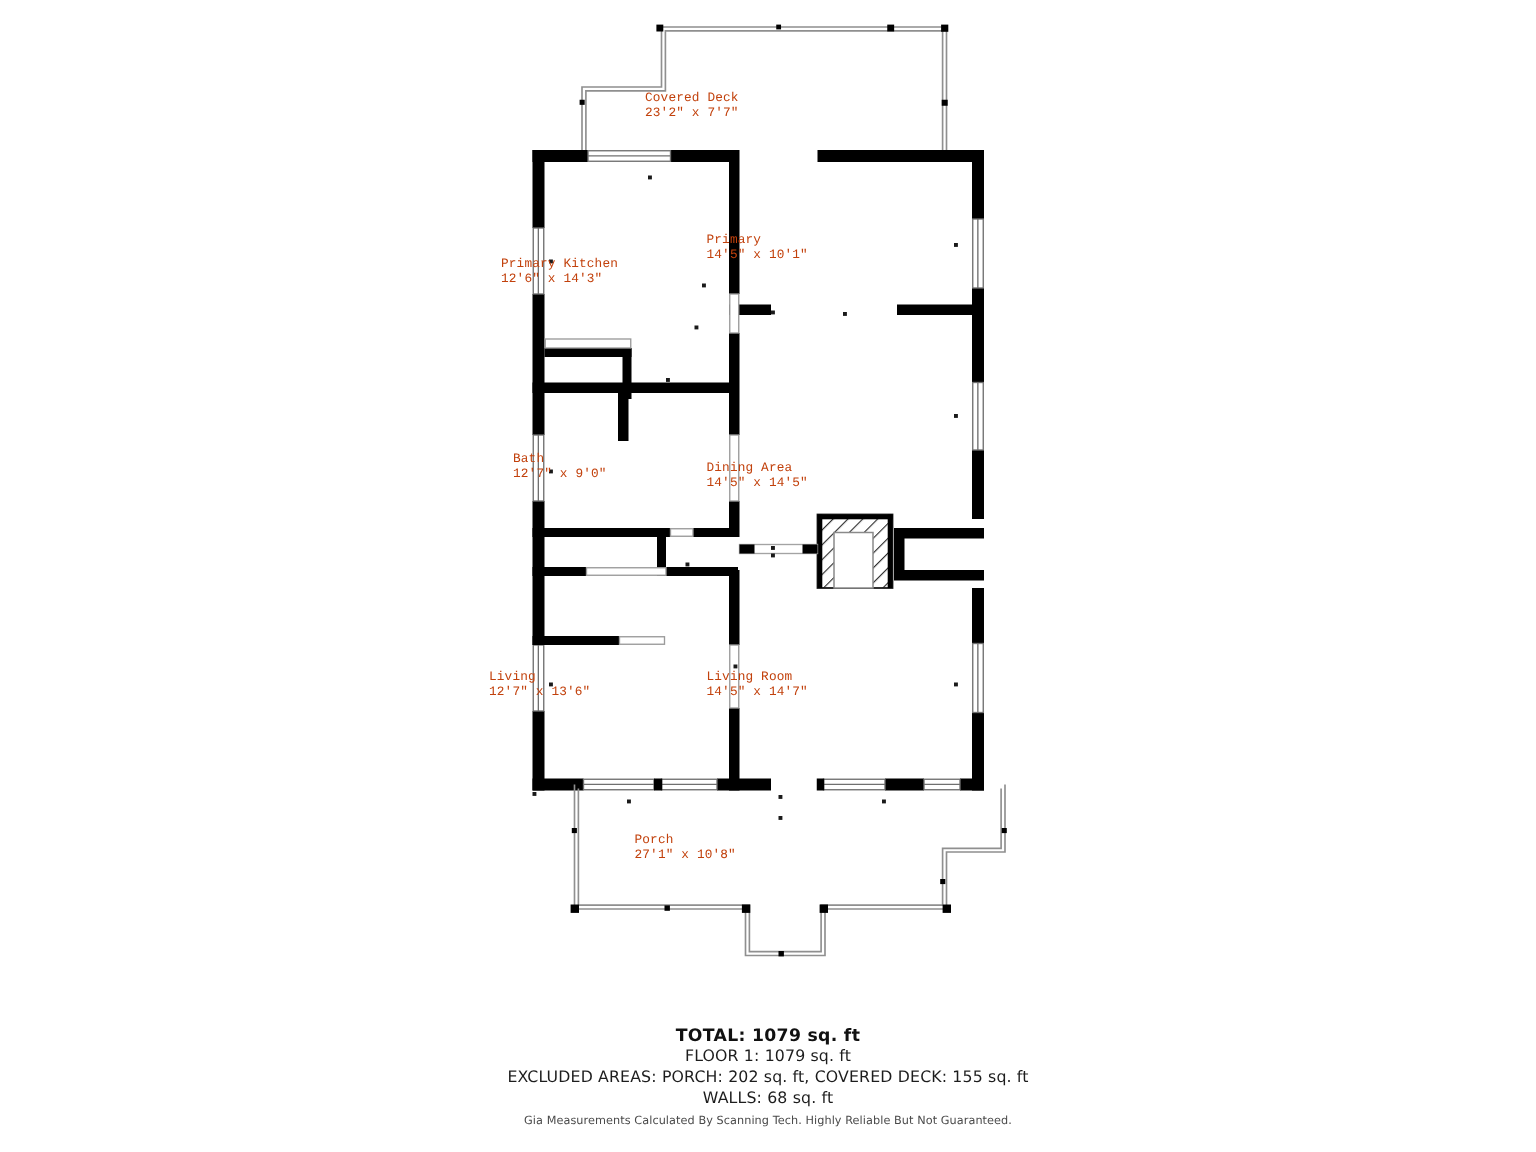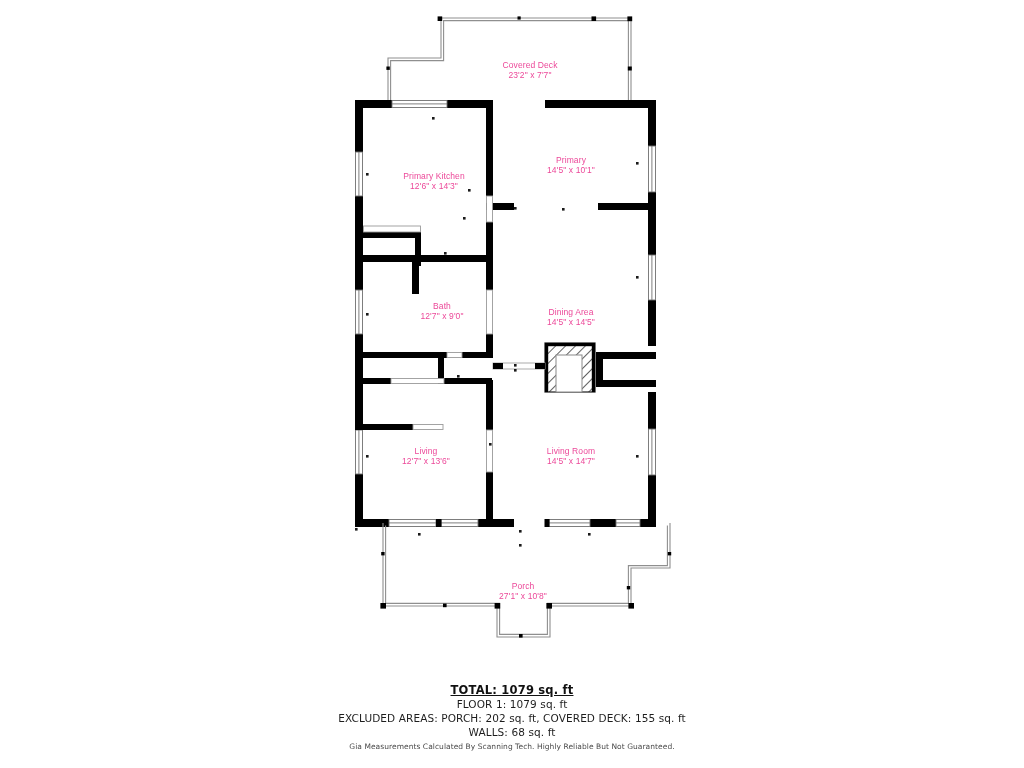--- a/index.html
+++ b/index.html
@@ -4,28 +4,28 @@
 <title>Floor Plan</title>
 <style>
   html,body{margin:0;padding:0;background:#ffffff;}
   body{
     width:1024px;height:768px;position:relative;overflow:hidden;
     font-family:"DejaVu Sans","Liberation Sans",sans-serif;
     color:#1a1a1a;
   }
   #plan{position:absolute;left:0;top:0;width:1024px;height:768px;}
 
-  .label{position:absolute;text-align:center;line-height:1.18;
-         font-family:Liberation Sans, sans-serif;
-         color:#ec4899;white-space:nowrap;pointer-events:none;}
+  .label{position:absolute;text-align:left;line-height:1.18;
+         font-family:Liberation Mono, monospace;
+         color:#c2410c;white-space:nowrap;pointer-events:none;}
   .label .nm{display:block;font-size:8.5px;letter-spacing:.1px;}
   .label .dm{display:block;font-size:8.5px;letter-spacing:.1px;}
 
   .summary{position:absolute;left:0;width:1024px;text-align:center;}
-  .sum-total{font-size:11.5px;font-weight:bold;letter-spacing:.2px;color:#111;text-decoration:underline;}
+  .sum-total{font-size:11.5px;font-weight:bold;letter-spacing:.2px;color:#111;}
   .sum-line{font-size:10.5px;color:#1d1d1d;letter-spacing:.1px;}
   .sum-foot{font-size:7.5px;color:#4a4a4a;letter-spacing:.05px;}
 </style>
 </head>
 <body>
 
 <svg id="plan" viewBox="0 0 1024 768">
 
   <g fill="none" stroke="#8f8f8f" stroke-width="1.1">
     <path d="M388,104 L388,58 L441,58 L441,18 L631,18 L631,104"></path>
@@ -226,21 +226,21 @@
 <div class="label" style="left:326px;top:446px;width:200px;">
   <span class="nm">Living</span>
   <span class="dm">12'7" x 13'6"</span>
 </div>
 
 <div class="label" style="left:471px;top:446px;width:200px;">
   <span class="nm">Living Room</span>
   <span class="dm">14'5" x 14'7"</span>
 </div>
 
-<div class="label" style="left:423px;top:581px;width:200px;">
+<div class="label" style="left:423px;top:555px;width:200px;">
   <span class="nm">Porch</span>
   <span class="dm">27'1" x 10'8"</span>
 </div>
 
 <div class="summary sum-total" style="top:683px;">TOTAL: 1079 sq. ft</div>
 <div class="summary sum-line" style="top:698px;">FLOOR 1: 1079 sq. ft</div>
 <div class="summary sum-line" style="top:712px;">EXCLUDED AREAS: PORCH: 202 sq. ft, COVERED DECK: 155 sq. ft</div>
 <div class="summary sum-line" style="top:726px;">WALLS: 68 sq. ft</div>
 <div class="summary sum-foot" style="top:742px;">Gia Measurements Calculated By Scanning Tech. Highly Reliable But Not Guaranteed.</div>
 

